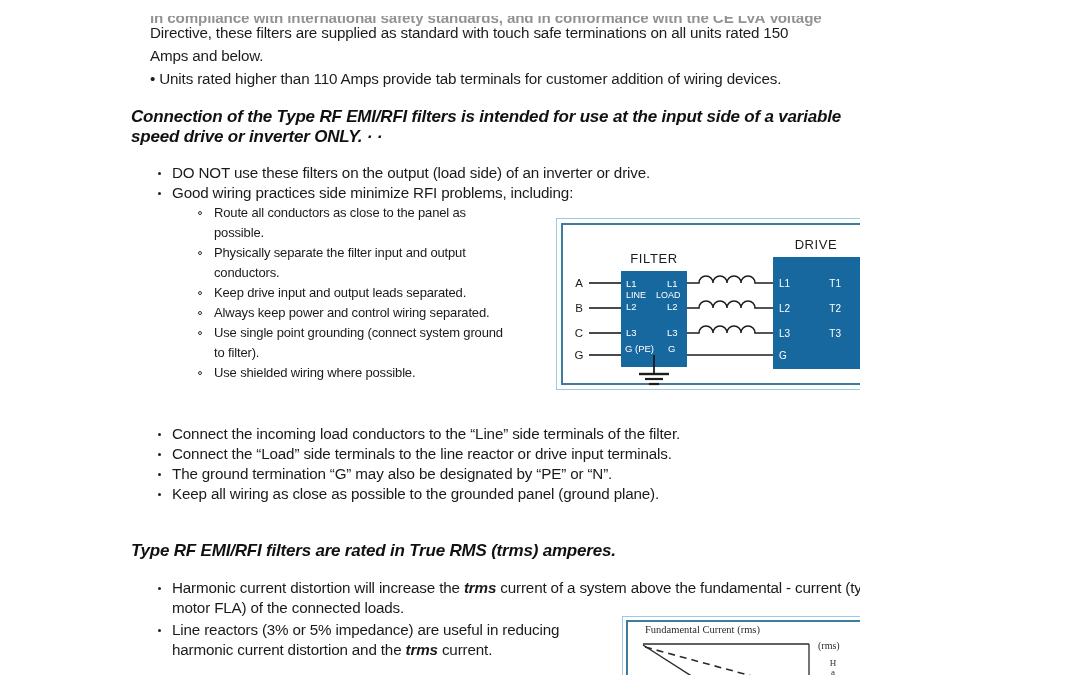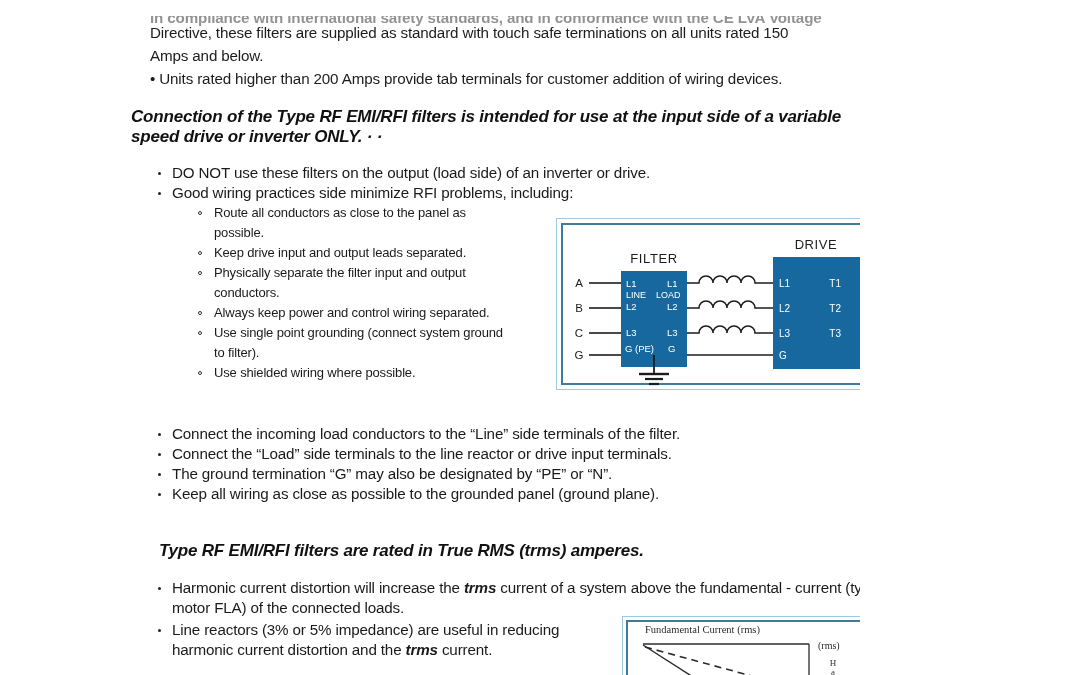--- a/index.html
+++ b/index.html
@@ -145,35 +145,35 @@
 <body>
 
 <div class="page">
 
   <div class="para para-cut" style="left:150px; top:-9px; width:780px; font-weight:bold; color:#3a3a3a; opacity:.55;">in compliance with international safety standards, and in conformance with the CE LVA  Voltage</div>
 
   <div class="para" style="left:150px; top:6px; width:790px;">Directive, these filters are supplied as standard with touch safe terminations on all units rated 150</div>
   <div class="para" style="left:150px; top:29px; width:790px;">Amps and below.</div>
 
   <div class="para" style="left:150px; top:52px; width:800px;">
-    <span>•&nbsp;</span><span>Units rated higher than 200 Amps provide tab terminals for customer addition of wiring devices.</span>
+    <span>•&nbsp;</span><span>Units rated higher than 110 Amps provide tab terminals for customer addition of wiring devices.</span>
   </div>
 
   <div class="heading-italic" style="left:131px; top:91px; width:800px;">Connection of the Type RF EMI/RFI filters is intended for use at the input side of a variable</div>
   <div class="heading-italic" style="left:131px; top:111px; width:800px;">speed drive or inverter ONLY. · ·</div>
 
   <ul class="lvl1" style="position:absolute; left:146px; top:139px; width:600px;">
     <li>DO NOT use these filters on the output (load side) of an inverter or drive.</li>
     <li>Good wiring practices side minimize RFI problems, including:</li>
   </ul>
 
   <ul class="lvl2" style="position:absolute; left:186px; top:179px; width:320px;">
     <li>Route all conductors as close to the panel as possible.</li>
+    <li>Physically separate the filter input and output conductors.</li>
     <li>Keep drive input and output leads separated.</li>
-    <li>Physically separate the filter input and output conductors.</li>
     <li>Always keep power and control wiring separated.</li>
     <li>Use single point grounding (connect system ground to filter).</li>
     <li>Use shielded wiring where possible.</li>
   </ul>
 
   <div class="figure-wire">
     <div class="inner-frame"></div>
     <svg width="404" height="172" viewBox="0 0 404 172">
 
       <g stroke="#1c1c1c" stroke-width="1.6" fill="none">
@@ -271,21 +271,21 @@
     </svg>
   </div>
 
   <ul class="lvl1" style="position:absolute; left:146px; top:400px; width:620px;">
     <li>Connect the incoming load conductors to the “Line” side terminals of the filter.</li>
     <li>Connect the “Load” side terminals to the line reactor or drive input terminals.</li>
     <li>The ground termination “G” may also be designated by “PE” or “N”.</li>
     <li>Keep all wiring as close as possible to the grounded panel (ground plane).</li>
   </ul>
 
-  <div class="heading-italic" style="left:131px; top:525px; width:700px;margin-left:28px;">Type RF EMI/RFI filters are rated in True RMS (trms) amperes.</div>
+  <div class="heading-italic" style="left:131px; top:525px; width:700px;">Type RF EMI/RFI filters are rated in True RMS (trms) amperes.</div>
 
   <ul class="lvl1" style="position:absolute; left:146px; top:554px; width:790px;">
     <li>
       <span>Harmonic current distortion will increase the </span><span class="bold-ital">trms</span><span> current of a system above the fundamental - current (typically motor FLA) of the connected loads.</span>
     </li>
   </ul>
 
   <ul class="lvl1" style="position:absolute; left:146px; top:596px; width:450px;">
     <li>
       <span>Line reactors (3% or 5% impedance) are useful in reducing harmonic current distortion and the </span><span class="bold-ital">trms</span><span> current.</span>

